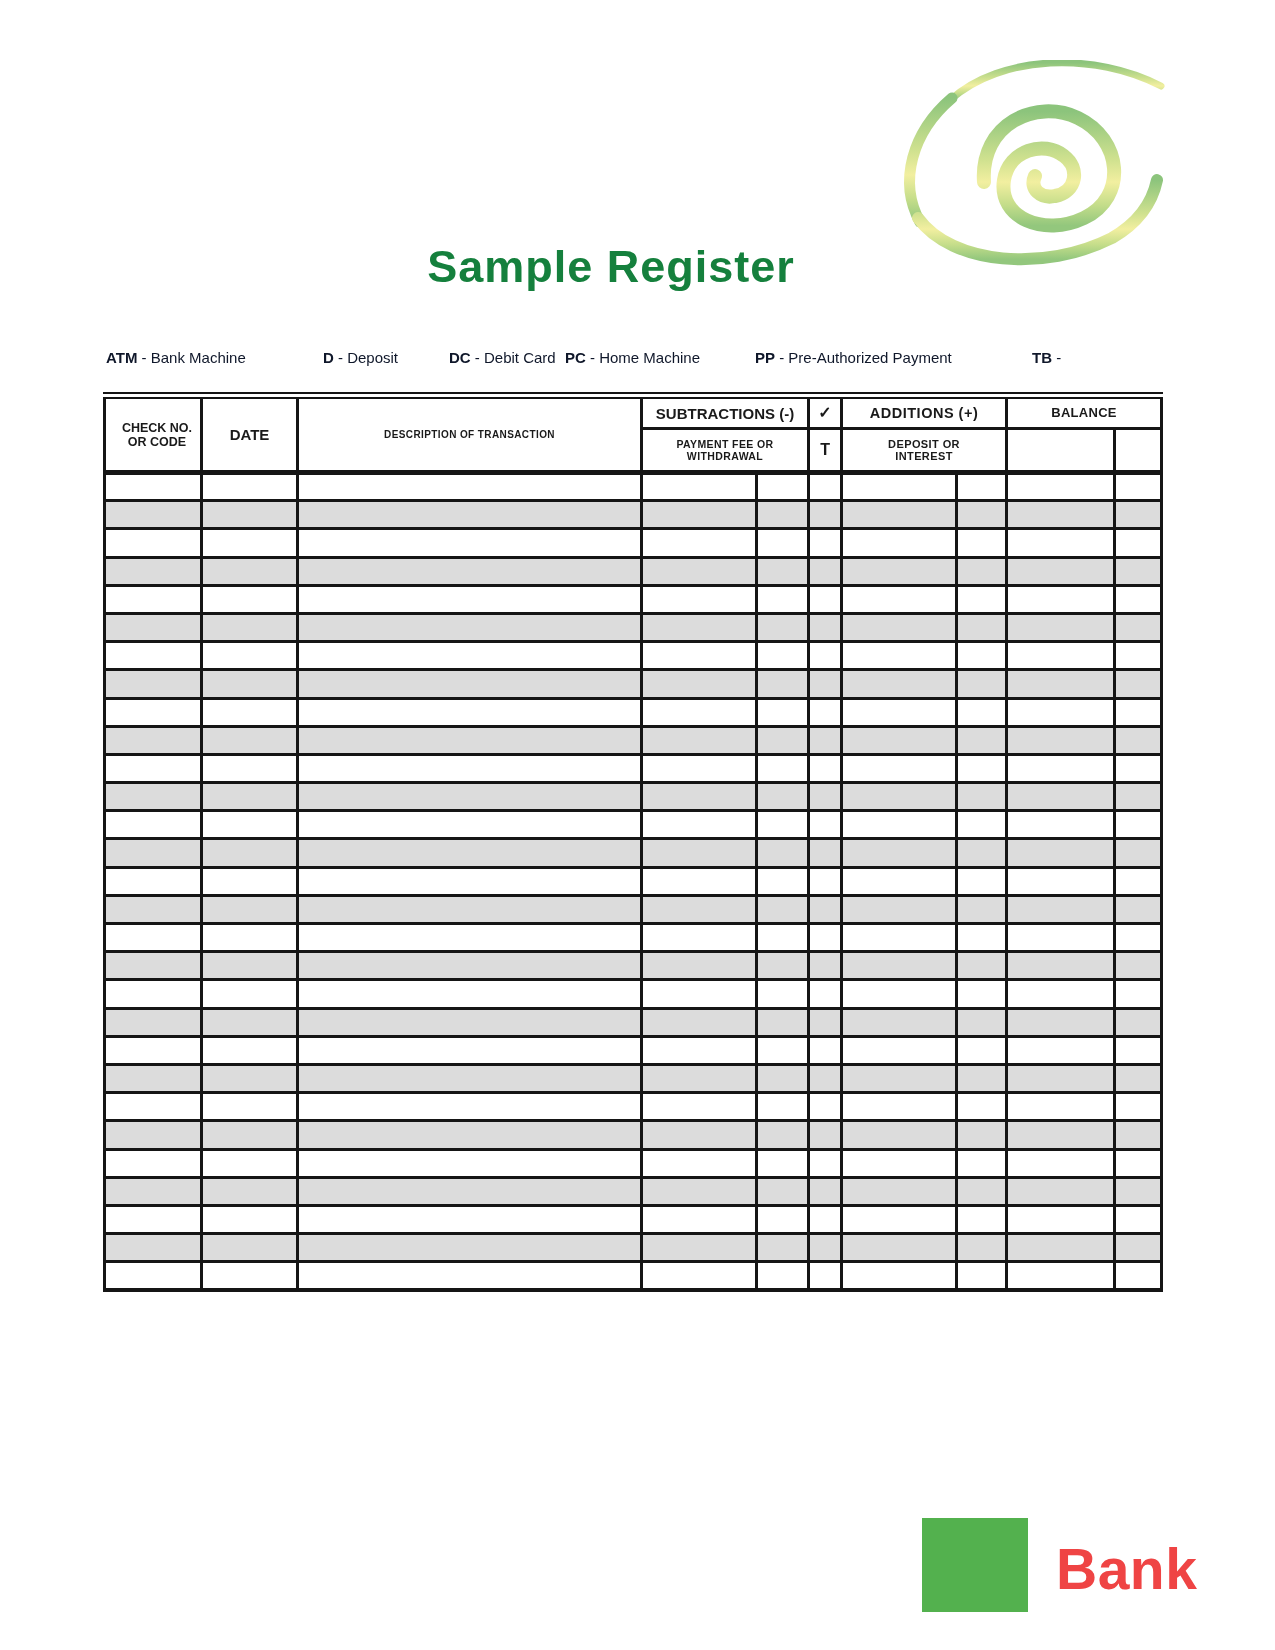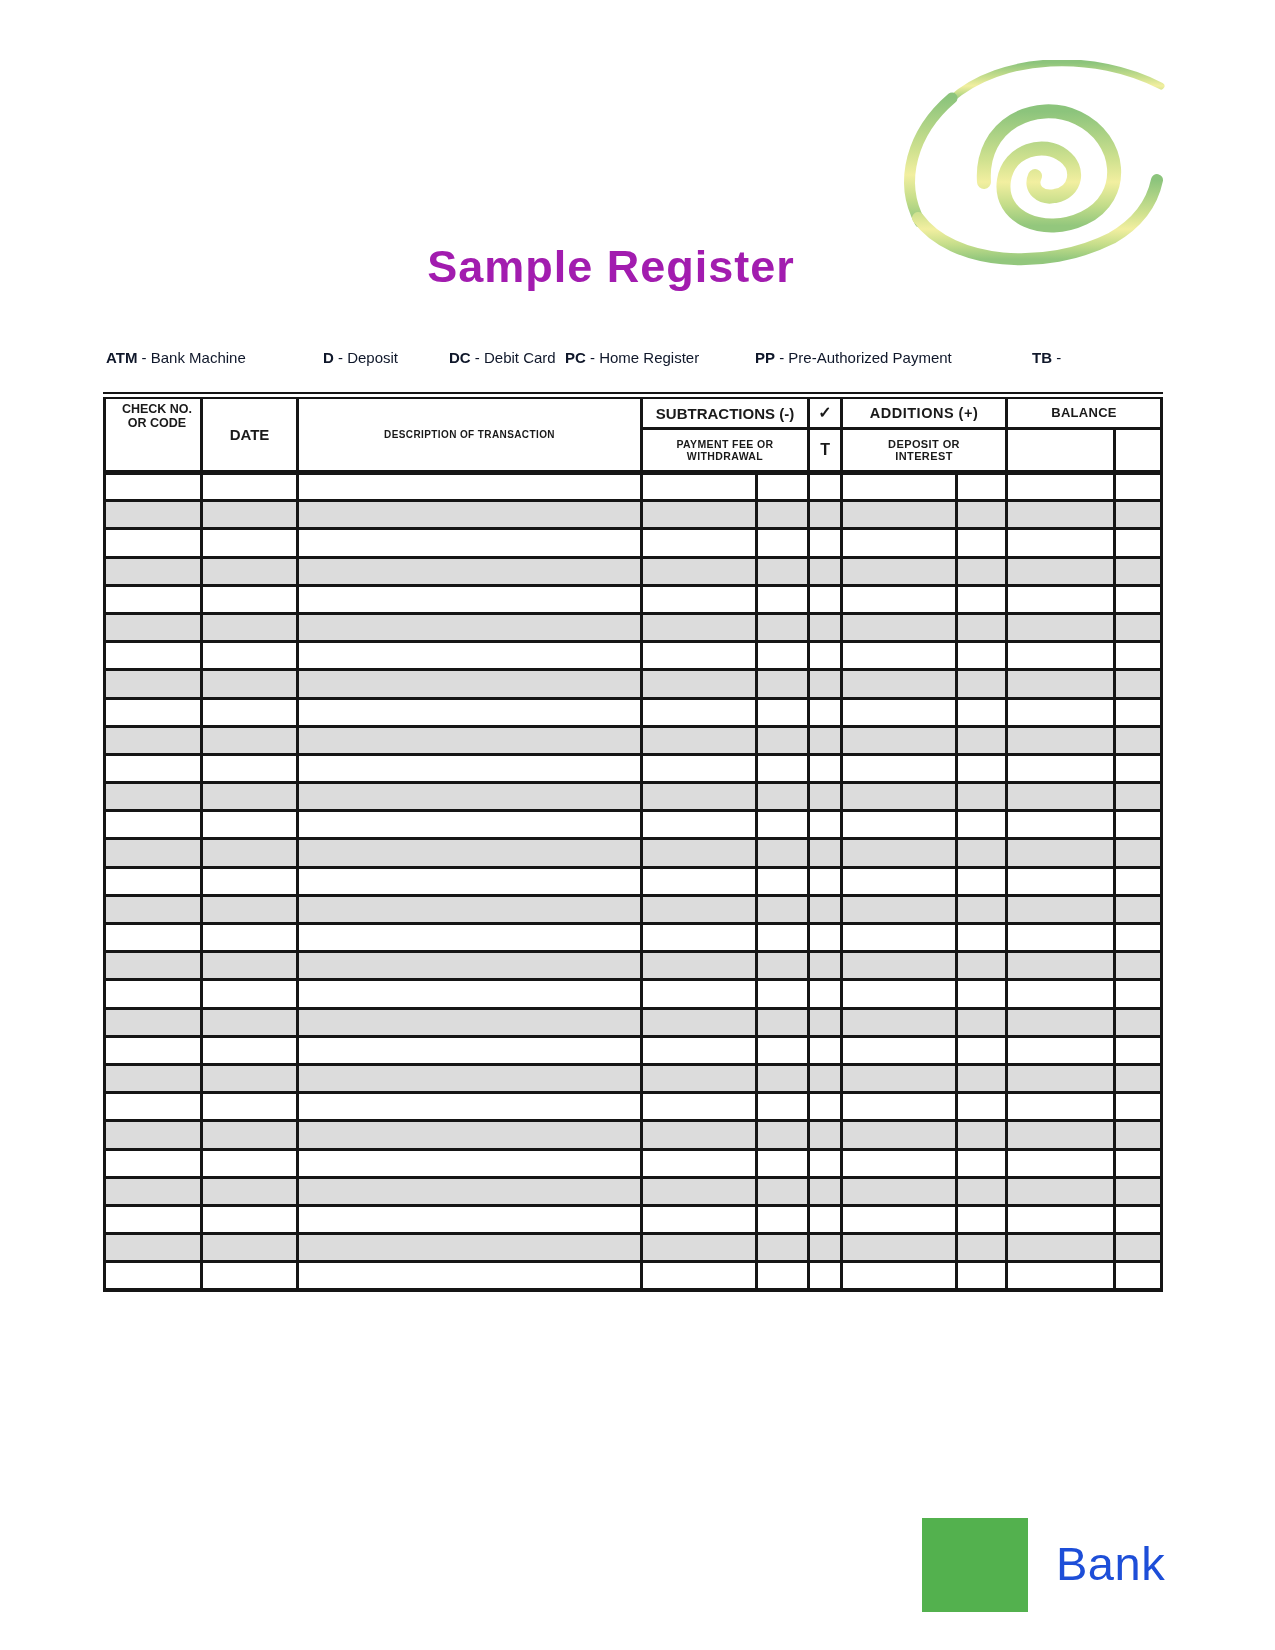--- a/index.html
+++ b/index.html
@@ -4,21 +4,21 @@
 <style>
   html,body{margin:0;padding:0;background:#ffffff;}
   body{font-family:"Liberation Sans", sans-serif; color:#1a1a1a;}
   .page{position:relative;width:1275px;height:1650px;background:#ffffff;overflow:hidden;}
 
   
   .spiral{position:absolute;left:880px;top:60px;width:292px;height:212px;}
 
   
   .title{position:absolute;left:0;top:241px;width:1222px;text-align:center;
-         font-size:45px;font-weight:700;letter-spacing:1px;color:#a21caf;}
+         font-size:45px;font-weight:700;letter-spacing:1px;color:#15803d;}
 
   
   .legend{position:absolute;left:0;top:349px;width:1275px;font-size:15px;color:#0f172a;}
   .legend b{font-weight:700;}
   .lg-line1{position:relative;height:20px;}
   .lg-line1 .li{position:absolute;top:0;white-space:nowrap;}
   .lg-line2{position:relative;margin-left:106px;margin-top:1px;height:20px;white-space:nowrap;}
   .lg-t{font-size:12px;margin-left:64px;}
 
   
@@ -28,38 +28,38 @@
         border-left:3px solid #151515;border-right:3px solid #151515;}
   table.register th, table.register td{border:3px solid #151515;padding:0;overflow:hidden;}
   table.register th{background:#ffffff;font-weight:700;text-align:center;vertical-align:middle;line-height:1.15;}
   
   th.dl, td.dl{border-left:8px double #151515;}
   thead{border-bottom:5px solid #151515;}
   thead tr.hr1 th{border-bottom-width:2px;}
   thead th.tick-top{border-bottom:none;}
   thead tr.hr1{height:33px;}
   thead tr.hr2{height:43px;}
-  .check-head{display:flex;flex-direction:column;justify-content:flex-start;height:66px;padding:3px 0 2px 8px;}
+  .check-head{display:flex;flex-direction:column;justify-content:center;height:66px;padding:3px 0 2px 8px;}
   .check-head span{display:block;font-size:12.5px;}
   th.h-date{font-size:15px;}
   th.h-desc{font-size:10px;letter-spacing:.4px;}
   th.h-sub{font-size:15px;}
   th.h-add{font-size:14.5px;letter-spacing:.5px;}
   th.h-bal{font-size:13px;letter-spacing:.3px;}
   th.h-small{font-size:10.5px;letter-spacing:.4px;font-weight:700;vertical-align:top;padding-top:3px;}
   th.h-small2{font-size:11px;letter-spacing:.4px;vertical-align:top;padding-top:4px;}
   th.tick-top{font-size:16px;font-weight:400;}
   th.tick-bot{font-size:16px;font-weight:400;vertical-align:top;}
   tbody tr{height:28.2px;}
   tbody tr:nth-child(even) td{background:#dcdcdc;}
   tbody tr:nth-child(odd) td{background:#ffffff;}
 
   
   .bank-square{position:absolute;left:922px;top:1518px;width:106px;height:94px;background:#53b14e;}
-  .bank-word{position:absolute;left:1056px;top:1536px;font-size:47px;font-weight:400;color:#1d4ed8;letter-spacing:.5px;}
+  .bank-word{position:absolute;left:1056px;top:1536px;font-size:57px;font-weight:700;color:#ef4444;letter-spacing:.5px;}
 </style>
 </head>
 <body>
 
 <div class="page">
 
   <svg class="spiral" viewBox="0 0 292 212">
     <defs>
       <linearGradient id="sg" x1="0" y1="0" x2="0" y2="1">
         <stop offset="0" stop-color="#8cc47c"></stop>
@@ -77,21 +77,21 @@
     </g>
   </svg>
 
   <div class="title">Sample Register</div>
 
   <div class="legend">
     <div class="lg-line1">
       <span class="li" style="left:106px"><b>ATM</b><span> - Bank Machine</span></span>
       <span class="li" style="left:323px"><b>D</b><span> - Deposit</span></span>
       <span class="li" style="left:449px"><b>DC</b><span> - Debit Card</span></span>
-      <span class="li" style="left:565px"><b>PC</b><span> - Home Register</span></span>
+      <span class="li" style="left:565px"><b>PC</b><span> - Home Machine</span></span>
       <span class="li" style="left:755px"><b>PP</b><span> - Pre-Authorized Payment</span></span>
       <span class="li" style="left:1032px"><b>TB</b><span> -</span></span>
     </div>
   </div>
 
   <table class="register">
     <colgroup>
       <col style="width:97px">
         <col style="width:96px">
         <col style="width:344px">

